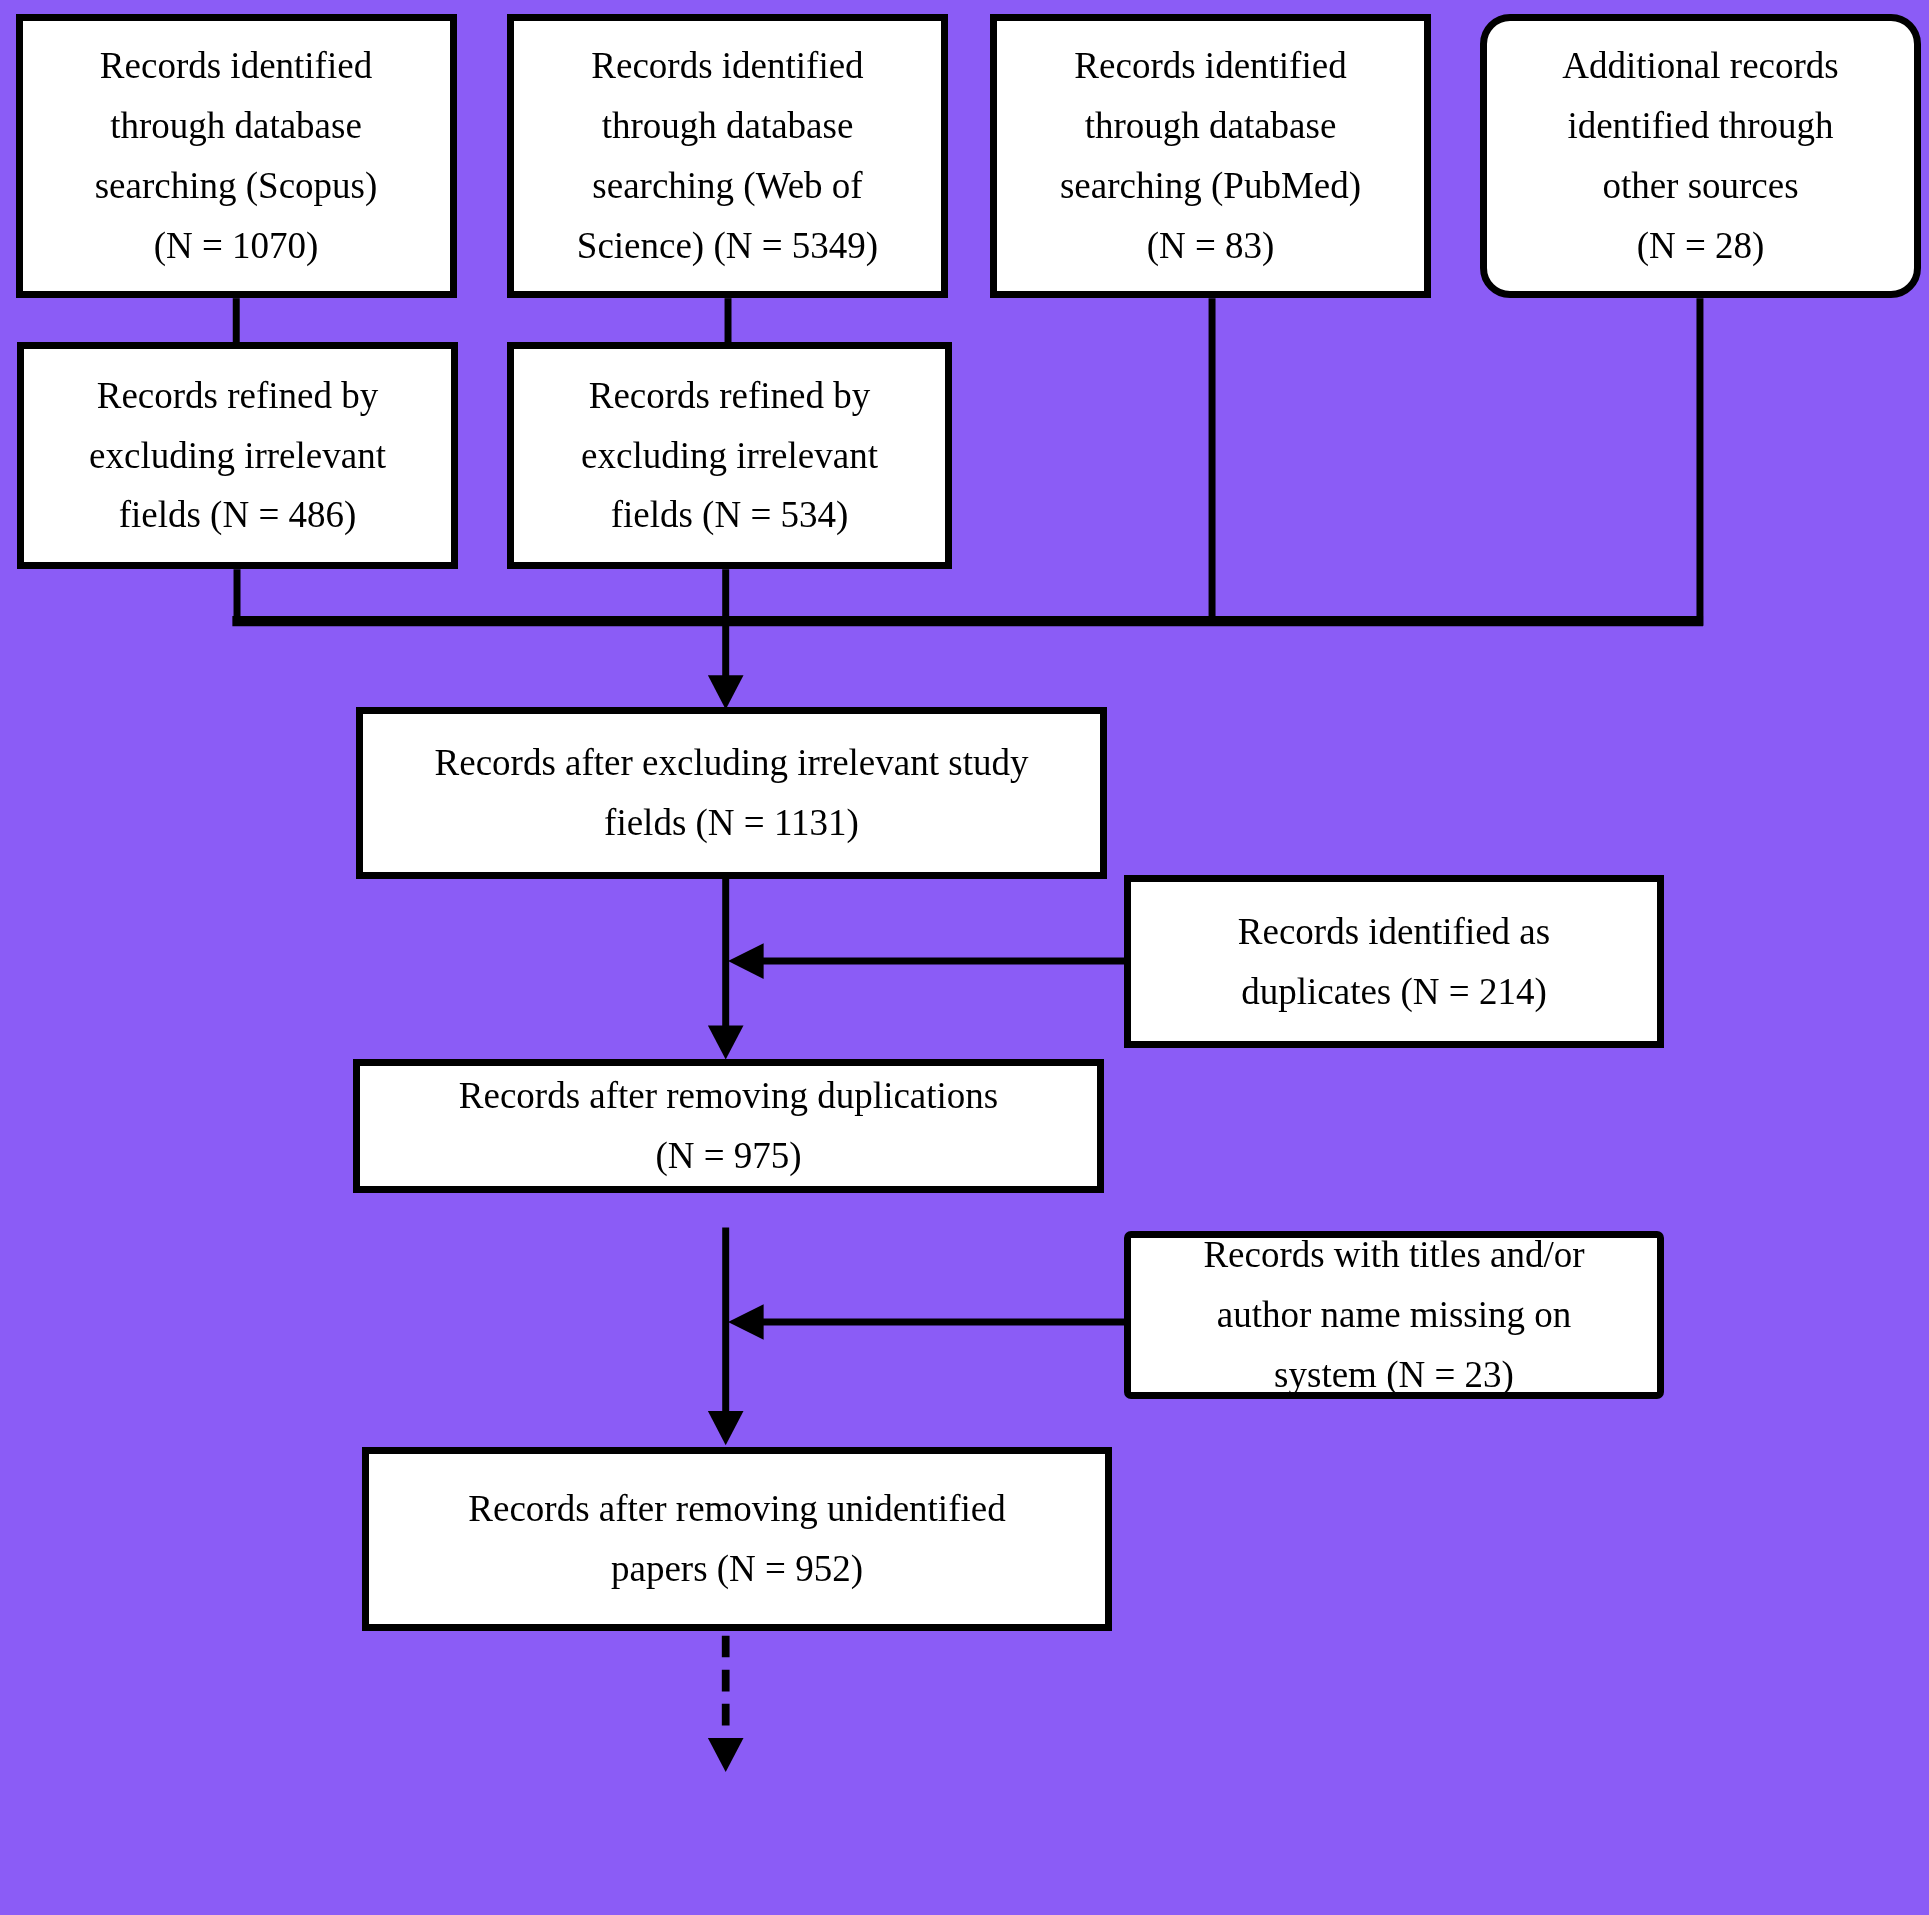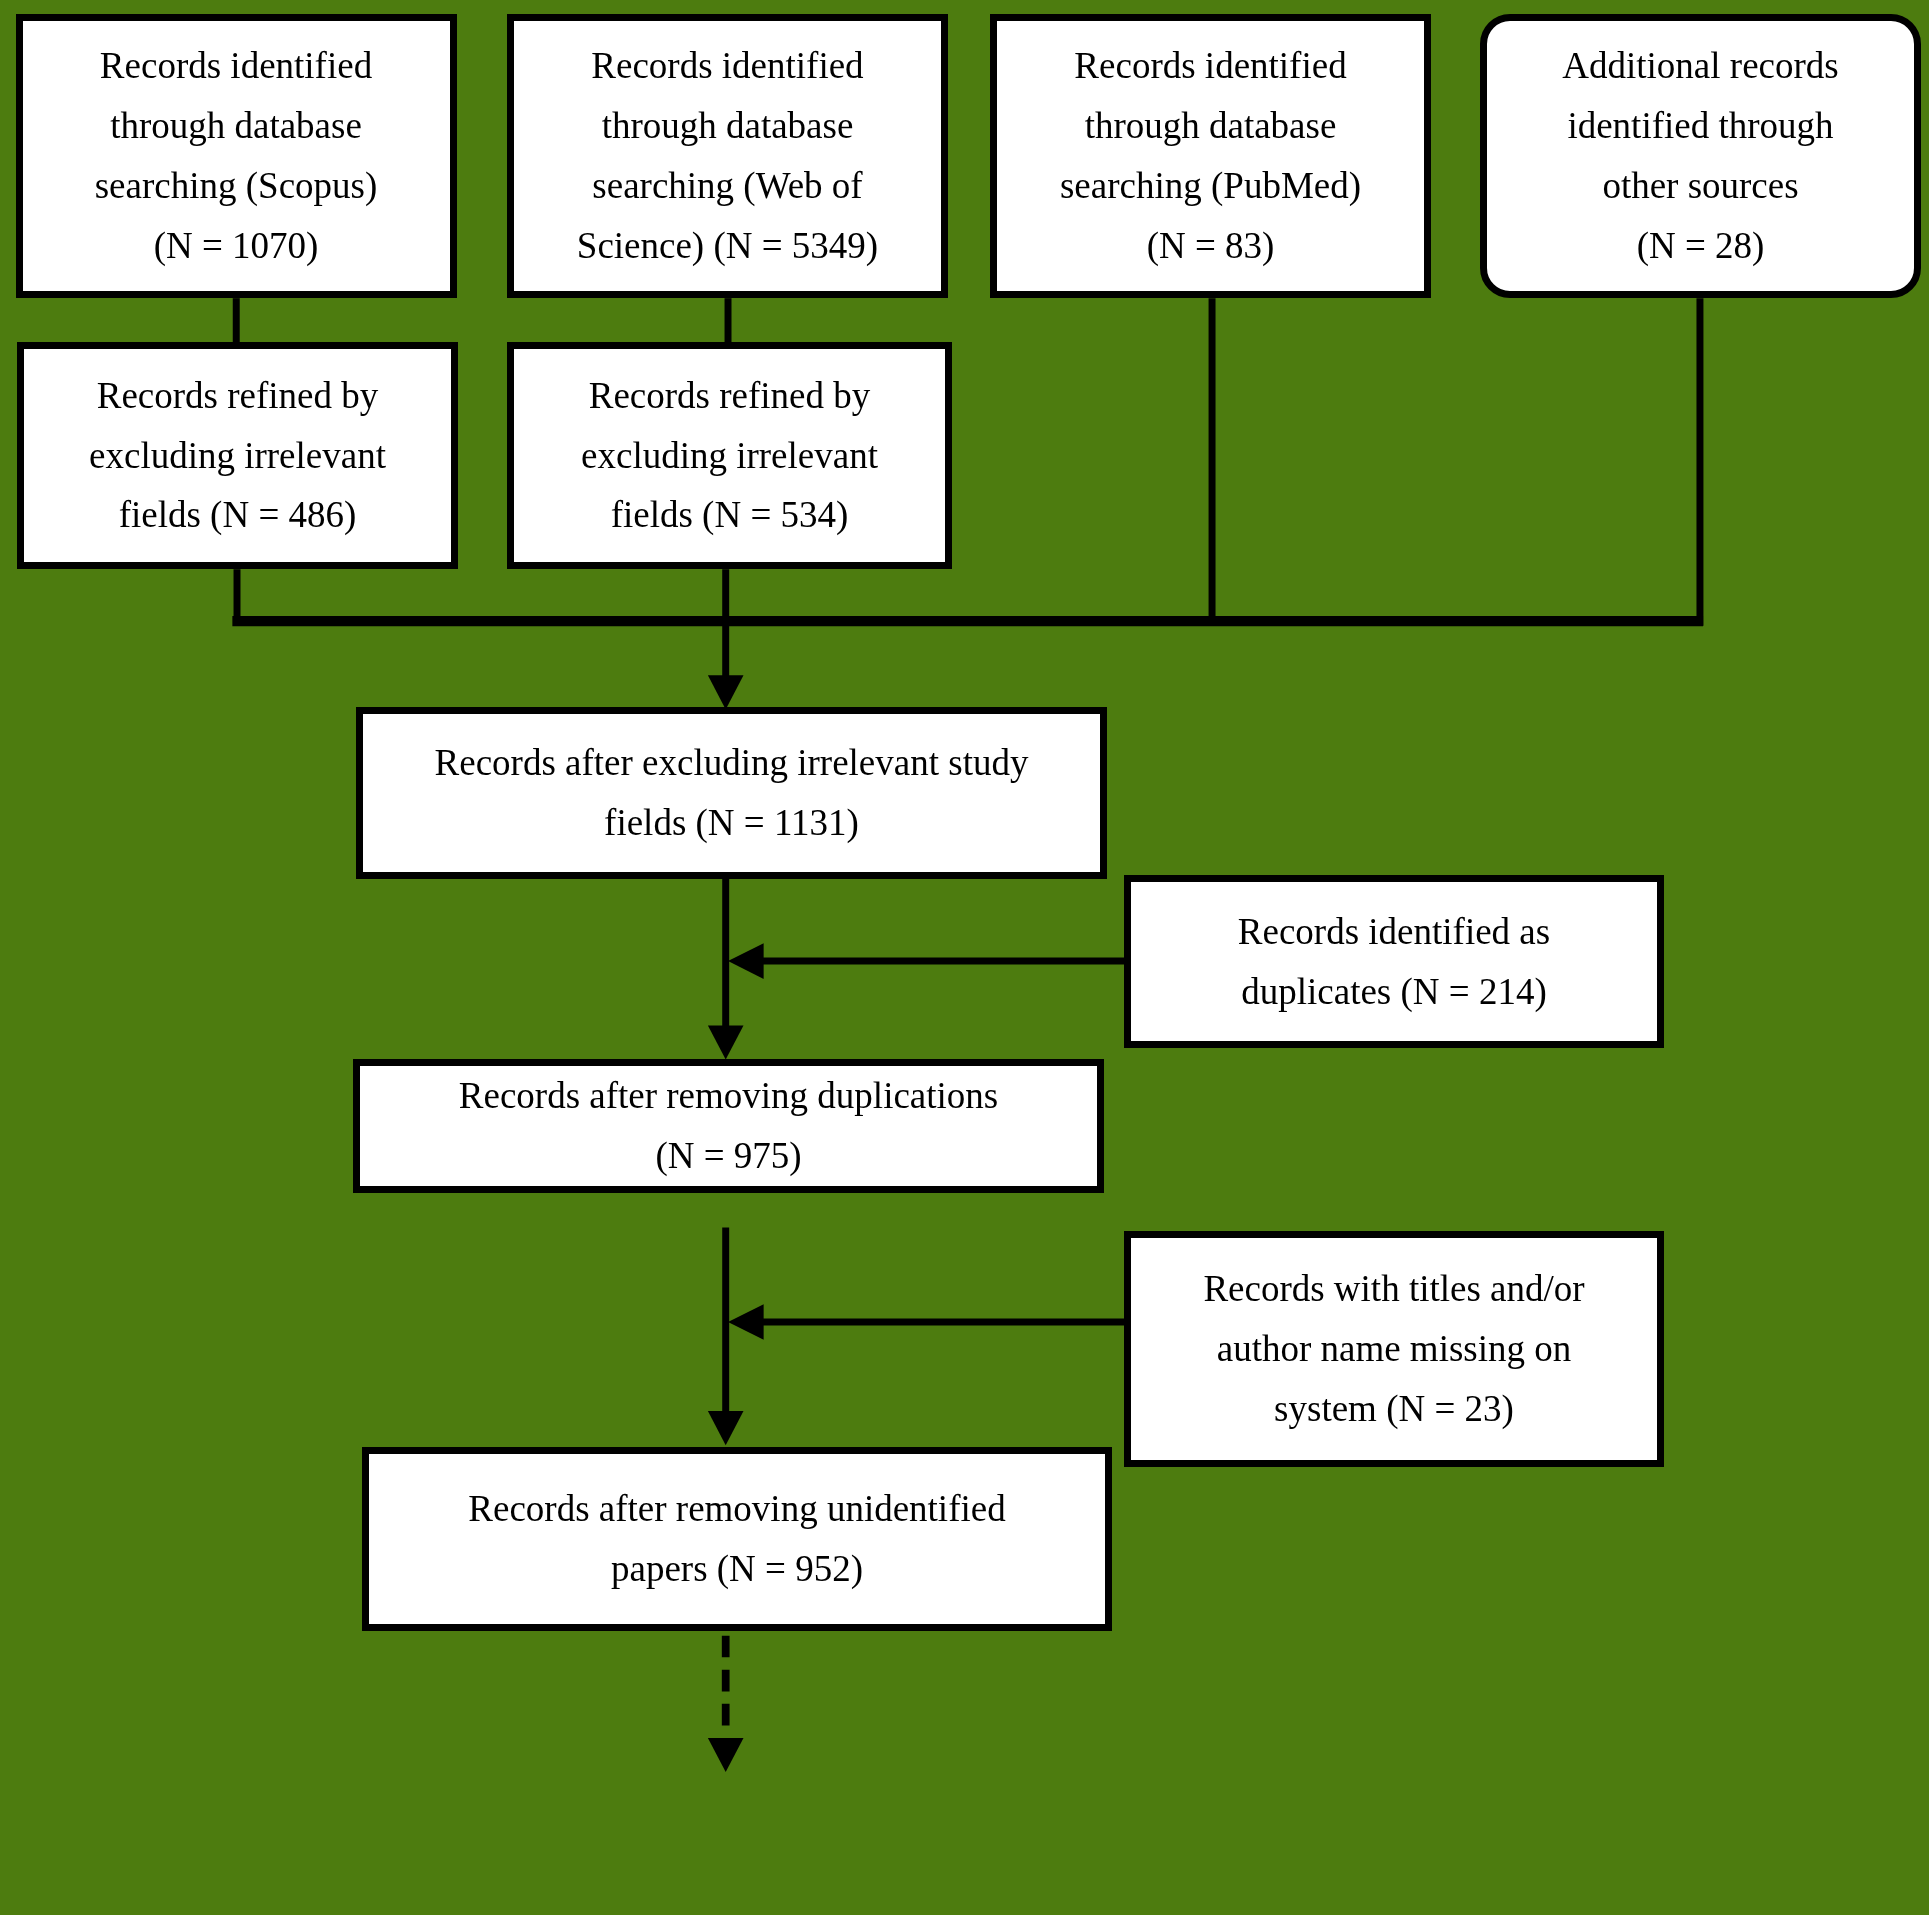--- a/index.html
+++ b/index.html
@@ -1,20 +1,20 @@
 <!DOCTYPE html>
 <html style="font-size:12.4px"><head>
 <meta charset="utf-8">
 <style>
   html, body { margin: 0; padding: 0; background: #ffffff; }
   .canvas {
     position: relative;
     width: 1930px;
     height: 1916px;
-    background: #4d7c0f;
+    background: #8b5cf6;
     font-family: "Liberation Serif", serif;
     color: #000000;
   }
   .box {
     position: absolute;
     box-sizing: border-box;
     border: 7px solid #000000;
     background: #ffffff;
     display: flex;
     align-items: center;
@@ -33,21 +33,21 @@
   
   .b-ref1     { left: 17px;   top: 342px; width: 441px; height: 227px; }
   .b-ref2     { left: 507px;  top: 342px; width: 445px; height: 227px; }
   
   .b-excl     { left: 356px;  top: 707px;  width: 751px; height: 172px; }
   .b-dedup    { left: 353px;  top: 1059px; width: 751px; height: 134px; }
   .b-unident  { left: 362px;  top: 1447px; width: 750px; height: 184px; }
   .b-screen   { left: 353px;  top: 1773px; width: 750px; height: 125px; }
   
   .b-dup      { left: 1124px; top: 875px; width: 540px; height: 173px; }
-  .b-missing  { left: 1124px; top: 1231px; width: 540px; height: 236px; }
+  .b-missing  { left: 1124px; top: 1231px; width: 540px; height: 168px; border-radius: 7px; }
 
   svg.connectors {
     position: absolute;
     left: 0; top: 0;
     width: 1930px;
     height: 1916px;
     z-index: 1;
   }
   svg.connectors .ln   { stroke: #000000; stroke-width: 9; fill: none; }
   svg.connectors .thick{ stroke: #000000; stroke-width: 13; fill: none; }

